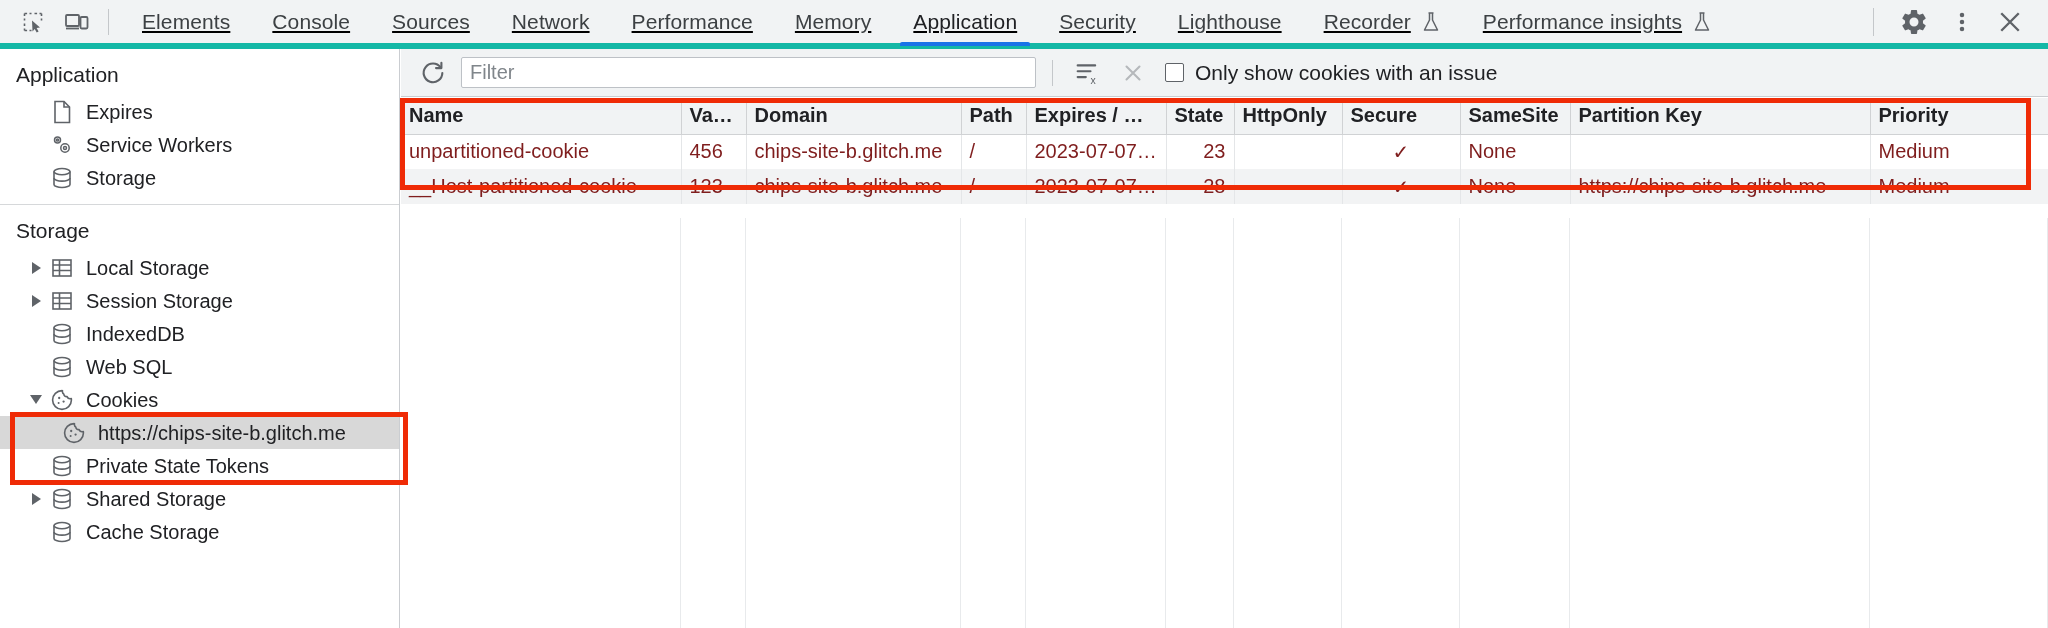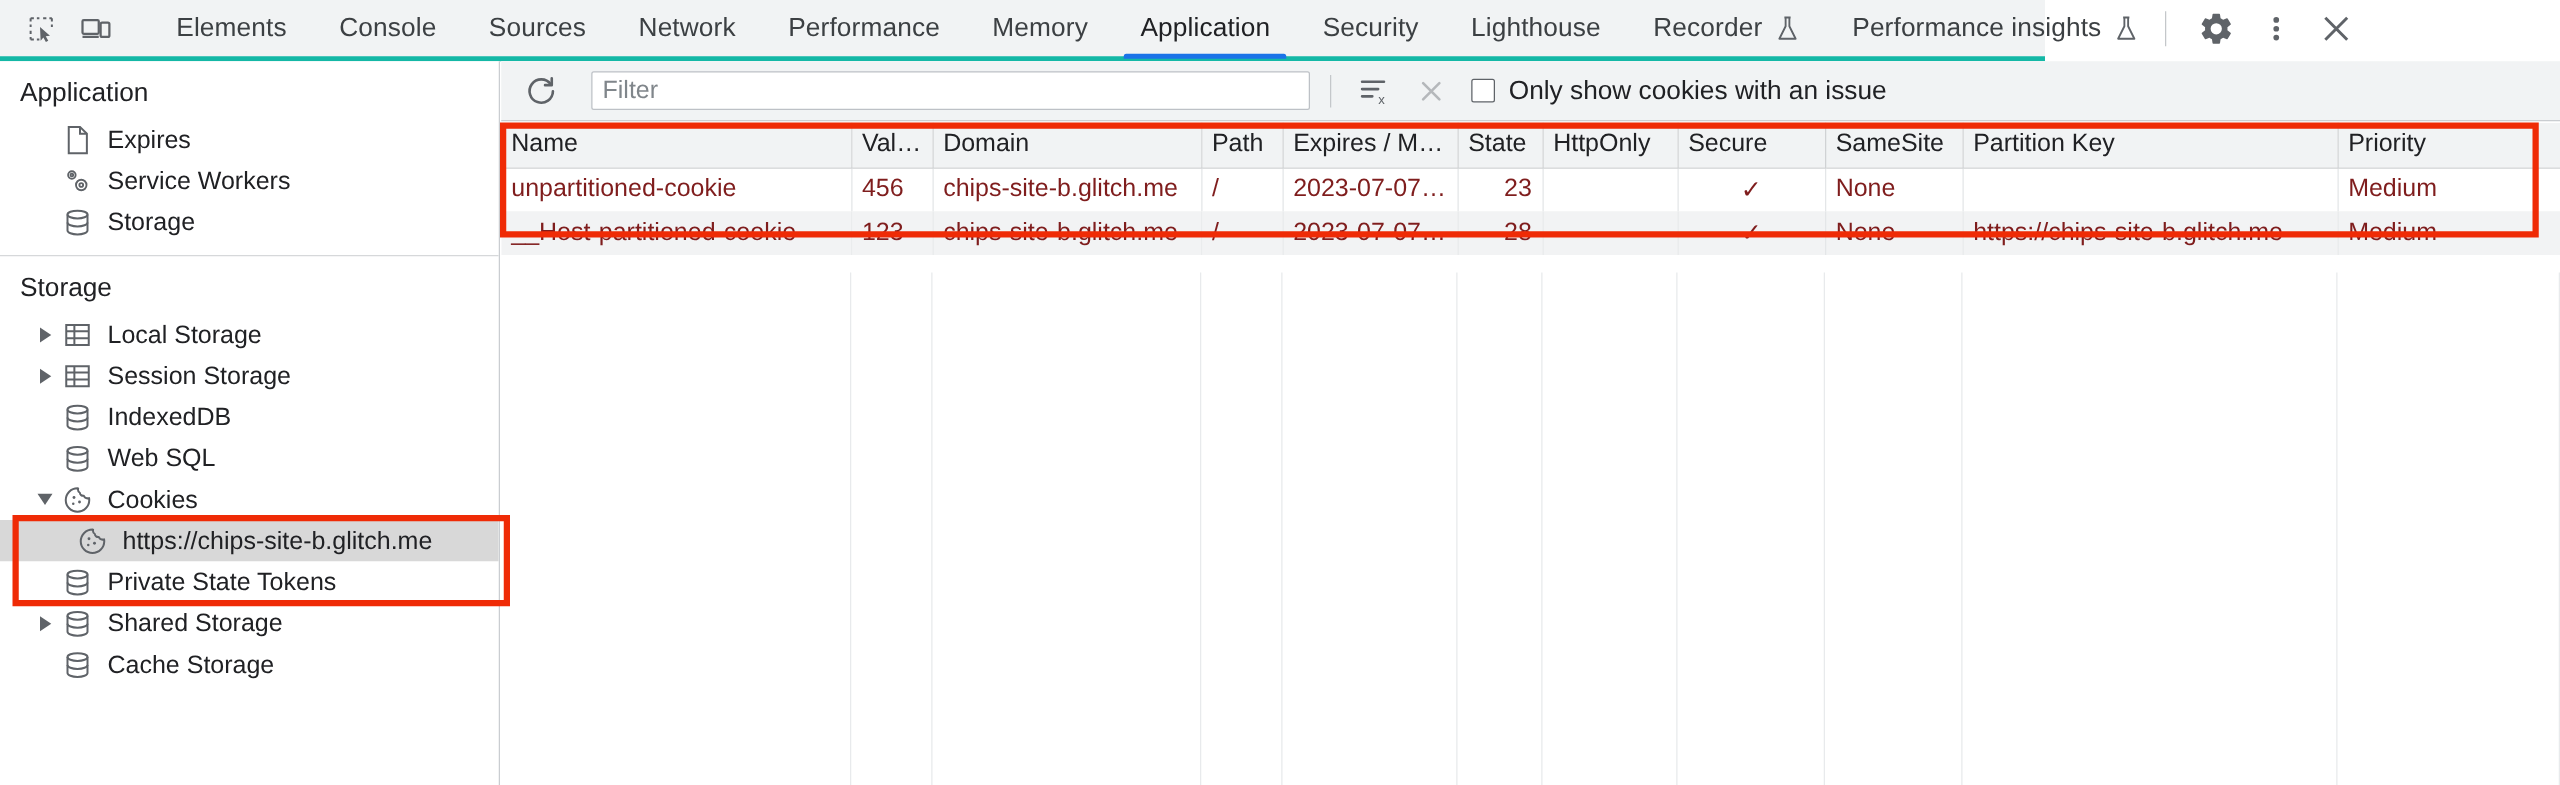--- a/index.html
+++ b/index.html
@@ -6,24 +6,24 @@
   html, body {
     width: 2048px; height: 628px;
     background: #ffffff;
     font-family: "Liberation Sans", sans-serif;
     overflow: hidden;
   }
   #app { position: relative; width: 2048px; height: 628px; background: #fff; }
 
   
   .tabbar {
-    position: absolute; left: 0; top: 0; width: 1636px; height: 49px;
+    position: absolute; left: 0; top: 0; width: 2048px; height: 49px;
     background: #f1f3f4;
-    border-bottom: 4px solid #14b8a6;
-    display: flex; align-items: center;
+    border-bottom: 6px solid #14b8a6;
+    display: flex; align-items: center; text-decoration: underline;
   }
   .tb-icon-group { display: flex; align-items: center; padding-left: 14px; gap: 6px; }
   .tb-icon {
     width: 38px; height: 38px; display: flex; align-items: center; justify-content: center;
     cursor: pointer;
   }
   .tb-sep { width: 1px; height: 26px; background: #c4c7ca; margin: 0 12px; }
   .tabs { display: flex; align-items: stretch; height: 49px; }
   .tab {
     display: flex; align-items: center; justify-content: center;
@@ -83,35 +83,34 @@
   .filterbar {
     height: 48px; background: #f1f3f4; border-bottom: 1px solid #cacdd1;
     display: flex; align-items: center; padding: 0 12px 0 14px; gap: 10px;
   }
   .fb-btn { width: 36px; height: 36px; display: flex; align-items: center; justify-content: center; cursor: pointer; }
   .filter-input {
     flex: 0 0 auto; width: 575px; height: 31px;
     border: 1px solid #bdc1c6; background: #fff; border-radius: 2px;
     font-size: 20px; color: #202124; padding: 0 8px;
     font-family: "Liberation Sans", sans-serif;
-    margin-left: 12px;
   }
   .filter-input::placeholder { color: #80868b; }
   .fb-sep { width: 1px; height: 26px; background: #c4c7ca; margin: 0 6px; }
   .fb-check-wrap { display: flex; align-items: center; gap: 11px; cursor: pointer; margin-left: 4px; }
   .fb-checkbox {
     width: 19px; height: 19px; border: 1.6px solid #5f6368; border-radius: 2px; background: #fff;
   }
   .fb-check-label { font-size: 21px; color: #202124; white-space: nowrap; }
 
   
   .tablewrap { position: absolute; left: 0; right: 0; top: 49px; bottom: 0; overflow: hidden; }
   table.cookies { border-collapse: collapse; width: 1647px; table-layout: fixed; }
   table.cookies th {
-    background: #f1f3f4; font-weight: 400; font-size: 20px; color: #202124;
+    background: #f1f3f4; font-weight: 700; font-size: 20px; color: #202124;
     text-align: left; height: 36px; padding: 0 8px;
     border-right: 1px solid #d0d2d4; border-bottom: 1px solid #d0d2d4;
     white-space: nowrap; overflow: hidden; text-overflow: ellipsis;
     cursor: pointer;
   }
   table.cookies td {
     font-size: 20px; color: #7f1d1d; height: 35px; padding: 0 8px;
     border-right: 1px solid #e4e6e8;
     white-space: nowrap; overflow: hidden; text-overflow: ellipsis;
   }

